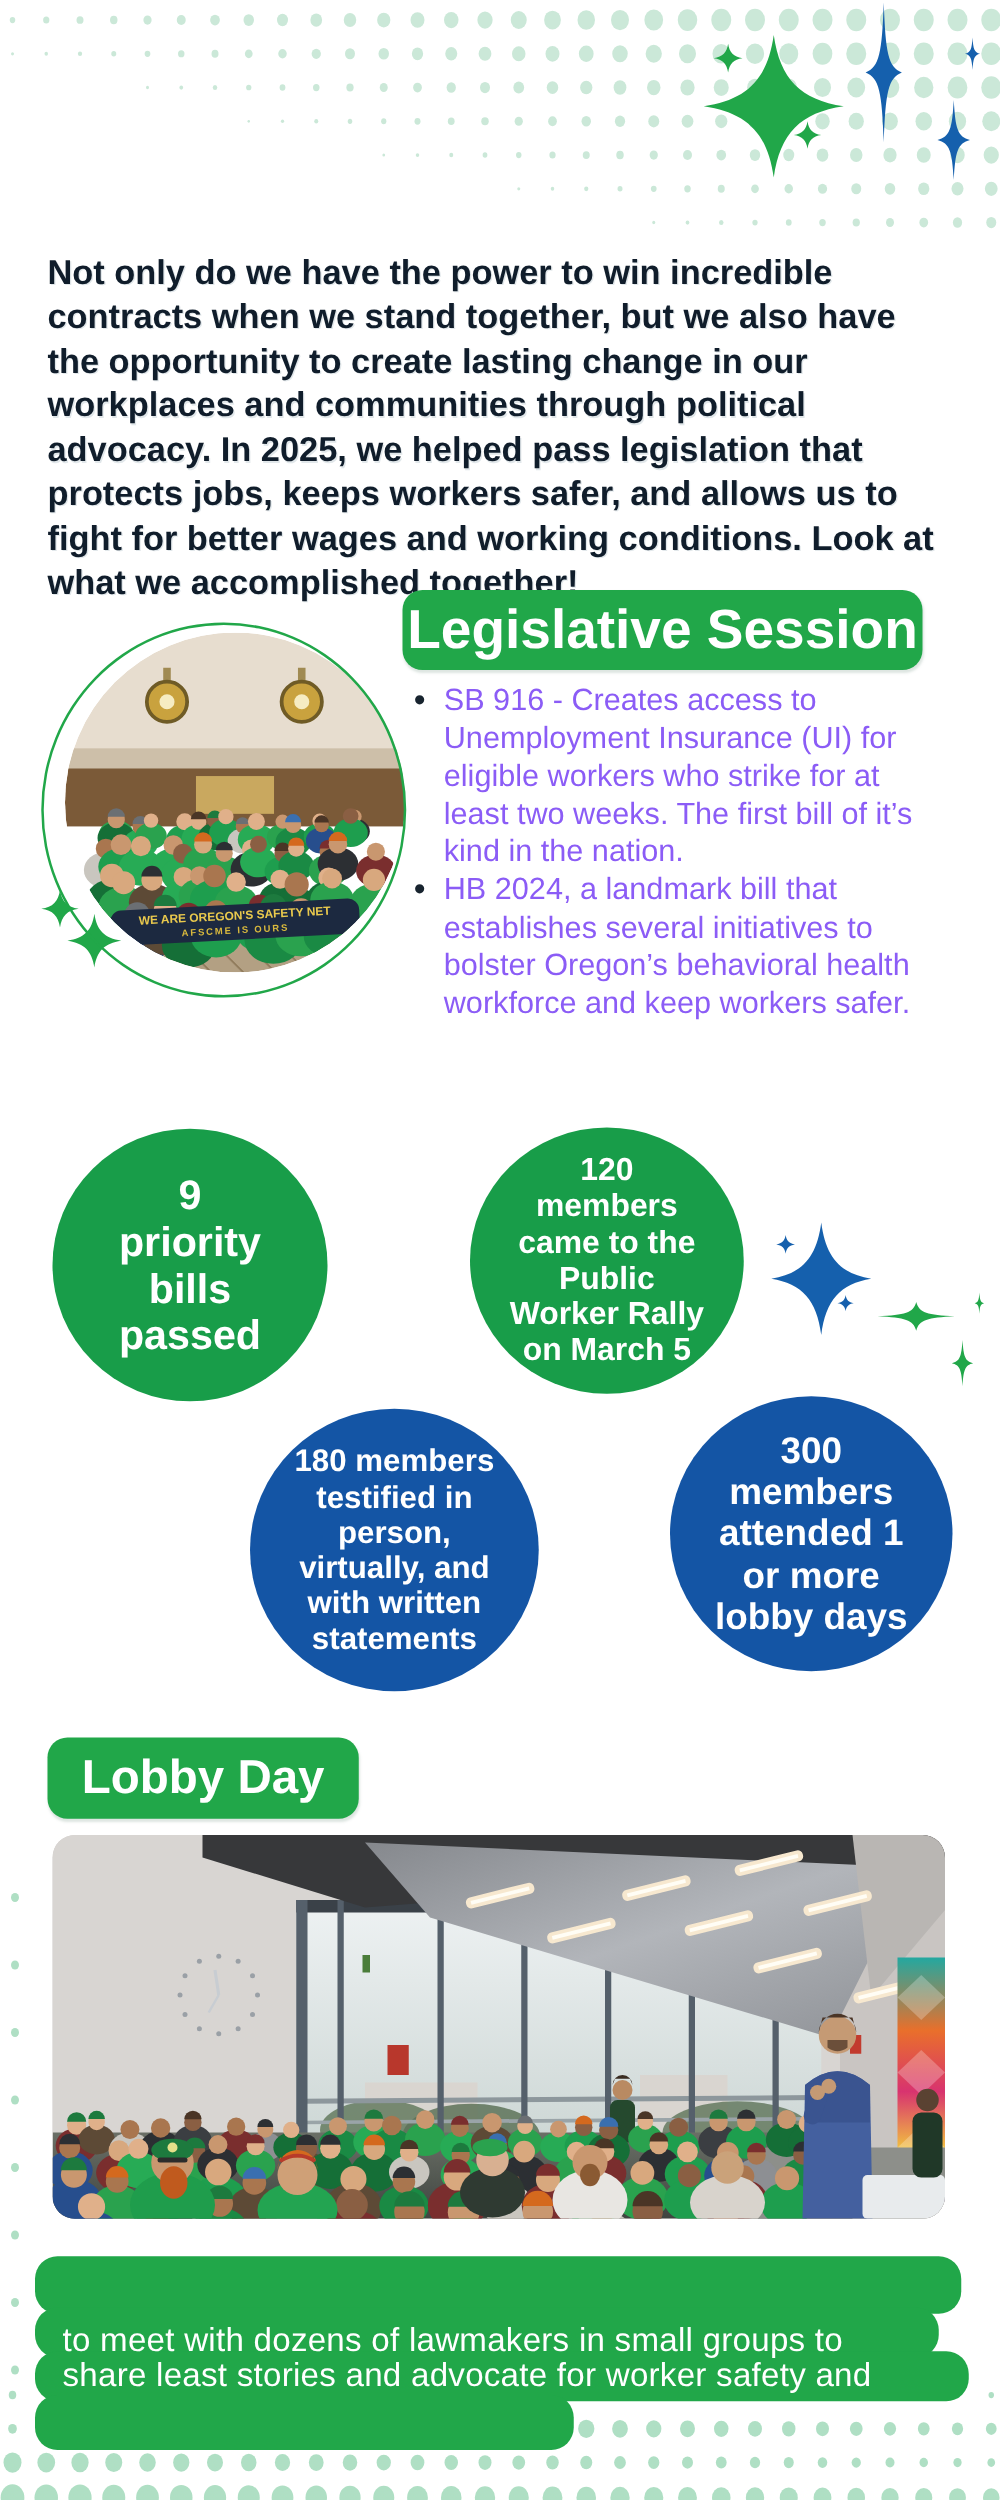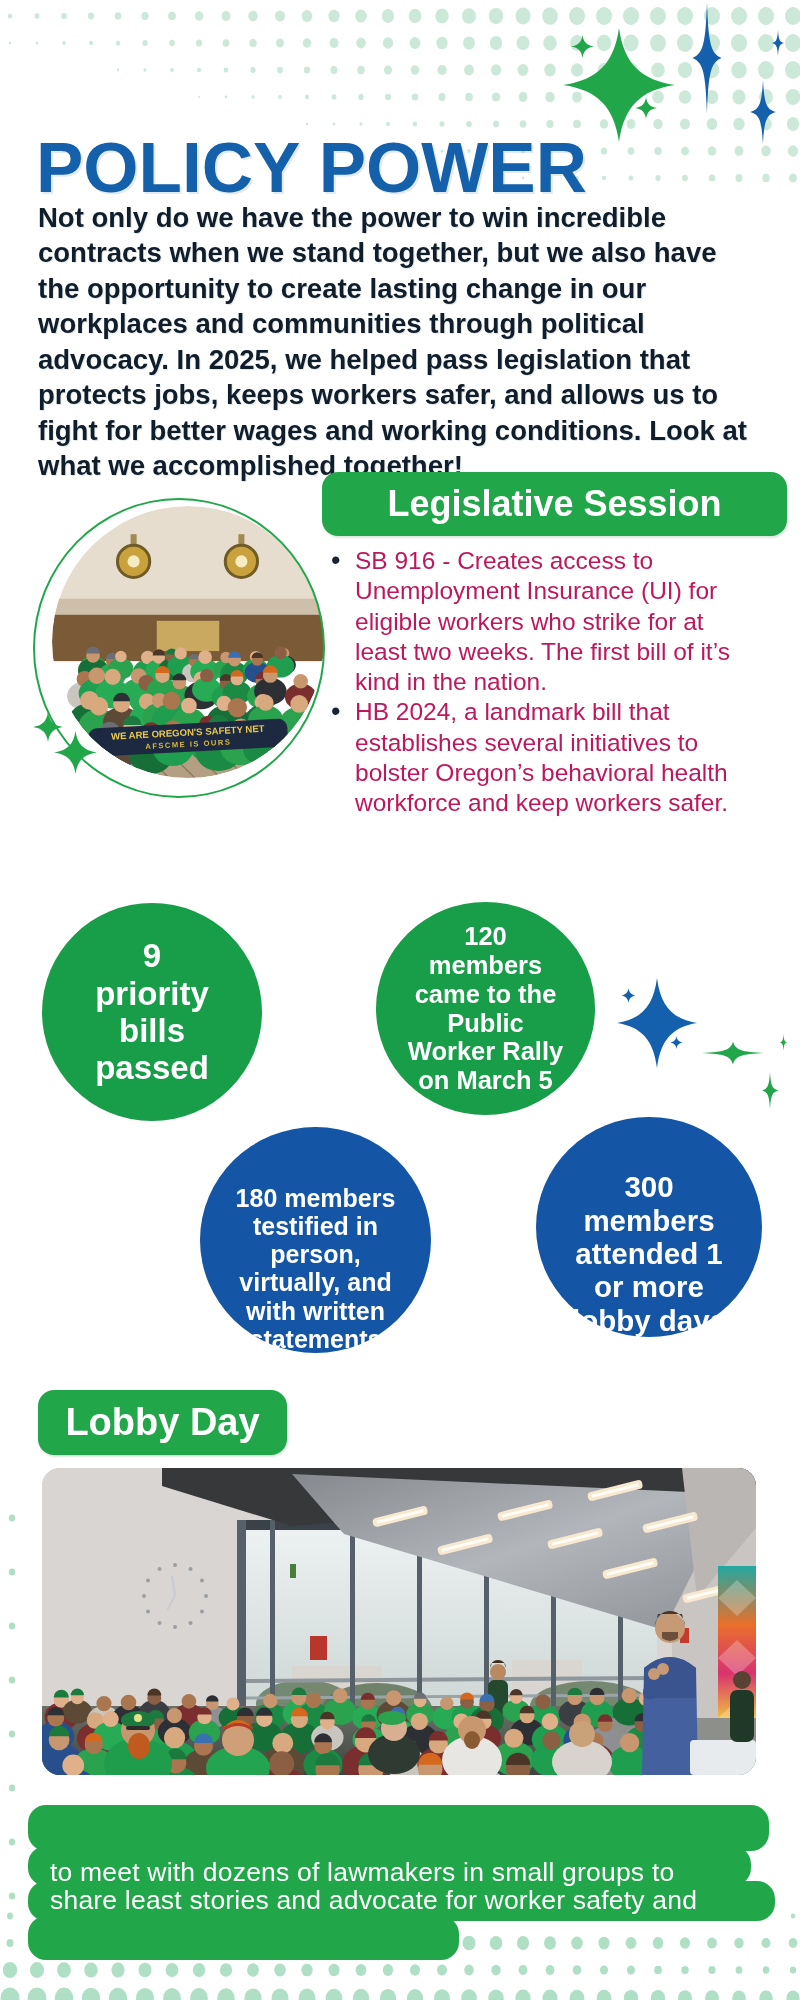--- a/index.html
+++ b/index.html
@@ -22,33 +22,33 @@
     left:38px;top:172px;width:714px;
     font-size:27.5px;font-weight:700;line-height:35.5px;color:#101D2B;
     text-shadow:1px 1px 0 rgba(170,185,195,.35);
   }
 
   
   .pill{
     background:#21A749;border-radius:16px;display:flex;align-items:center;justify-content:center;
     color:#ffffff;font-weight:700;box-shadow:1px 2px 2px rgba(120,150,135,.25);
   }
-  .pill-legislative{left:322px;top:472px;width:465px;height:64px;font-size:36px;}
+  .pill-legislative{left:322px;top:472px;width:416px;height:64px;font-size:44px;}
   .pill-lobby{left:38px;top:1390px;width:249px;height:65px;font-size:38px;align-items:center;}
 
   
   .bullets{left:328px;top:546px;width:434px;list-style:none;margin:0;padding:0;
-    font-size:24.5px;line-height:30.3px;color:#be185d;}
+    font-size:24.5px;line-height:30.3px;color:#8b5cf6;}
   .bullets li{position:relative;padding-left:27px;margin:0;}
   .bullets li::before{content:"•";position:absolute;left:3px;top:-1px;font-size:27px;color:#18242F;}
 
   
   .stat-circle{border-radius:50%;display:flex;align-items:center;justify-content:center;text-align:center;}
   .stat-circle.green{background:#189D49;}
-  .stat-circle.blue{background:#1455A5;align-items:flex-end;}
+  .stat-circle.blue{background:#1455A5;}
   .stat-text{white-space:pre-line;color:#ffffff;font-weight:700;line-height:1.13;}
   .c1{left:42px;top:903px;width:220px;height:218px;}  .c1 .stat-text{font-size:33px;}
   .c2{left:376px;top:902px;width:219px;height:213px;} .c2 .stat-text{font-size:25.5px;}
   .c3{left:200px;top:1127px;width:231px;height:226px;} .c3 .stat-text{font-size:25px;}
   .c4{left:536px;top:1117px;width:226px;height:220px;} .c4 .stat-text{font-size:29.5px;}
 
   
   .circle-photo{left:52px;top:506px;width:272px;height:272px;border-radius:50%;overflow:hidden;}
   .circle-ring{left:33px;top:498px;width:292px;height:300px;border:2.5px solid #21A749;border-radius:50%;}
 
@@ -339,21 +339,20 @@
     <use href="#spark4" transform="translate(621,988) scale(0.15)" fill="#1560AD"></use>
     <use href="#spark4" transform="translate(670,1036) scale(0.13)" fill="#1560AD"></use>
     <use href="#sparkThinH" transform="translate(702,1030) scale(0.62,0.46)" fill="#21A749"></use>
     <use href="#sparkThinV" transform="translate(776,1034) scale(0.15,0.17)" fill="#21A749"></use>
     <use href="#sparkThinV" transform="translate(753,1072) scale(0.34,0.37)" fill="#21A749"></use>
 
     <use href="#spark4" transform="translate(33,712) scale(0.30)" fill="#21A749"></use>
     <use href="#spark4" transform="translate(54,731) scale(0.43)" fill="#21A749"></use>
   </svg>
 
-  <h1 class="abs page-title">POLICY POWER</h1>
 
   <p class="abs intro">Not only do we have the power to win incredible contracts when we stand together, but we also have the opportunity to create lasting change in our workplaces and communities through political advocacy. In 2025, we helped pass legislation that protects jobs, keeps workers safer, and allows us to fight for better wages and working conditions. Look at what we accomplished together!</p>
 
   <div class="abs circle-photo">
     <svg width="272" height="272" viewBox="0 0 270 270">
       <defs>
         <clipPath id="circClip">
             <circle cx="135" cy="135" r="135"></circle>
           </clipPath>
         <pattern id="diam1" width="18" height="18" patternUnits="userSpaceOnUse" patternTransform="rotate(45)">

